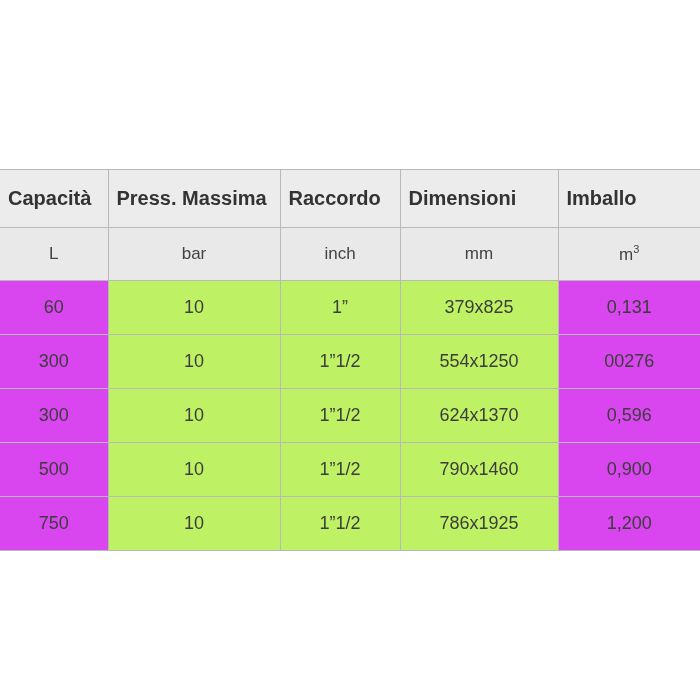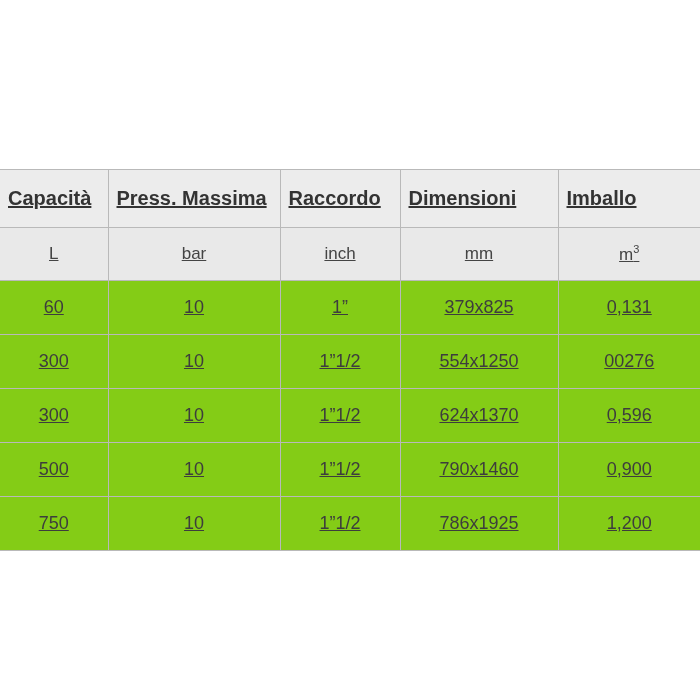--- a/index.html
+++ b/index.html
@@ -41,21 +41,20 @@
   table.spec th,
   table.spec td {
     border-left: 1px solid #b9b9b9;
     border-right: 1px solid #b9b9b9;
     border-top: 1px solid #b9b9b9;
     border-bottom: 1px solid #b9b9b9;
     text-align: center;
     vertical-align: middle;
     color: #3b3b3b;
     padding: 8px;
-    text-decoration: underline;
   }
 
   
   table.spec tr > *:first-child { border-left: none; }
   table.spec tr > *:last-child { border-right: none; }
 
   tr.head-main th {
     height: 41px;
     font-size: 20px;
     font-weight: bold;
@@ -73,26 +72,26 @@
     height: 36px;
     font-size: 17px;
     font-weight: normal;
     background: #e9e9e9;
     color: #444444;
   }
 
   tr.data td {
     height: 37px;
     font-size: 18px;
-    background: #84cc16;
+    background: #bef264;
     color: #3d3d3d;
   }
 
   tr.data td.shade {
-    background: #84cc16;
+    background: #d946ef;
   }
 
   sup.unit-sup {
     font-size: 11px;
     vertical-align: super;
   }
 </style>
 </head>
 <body>
 

